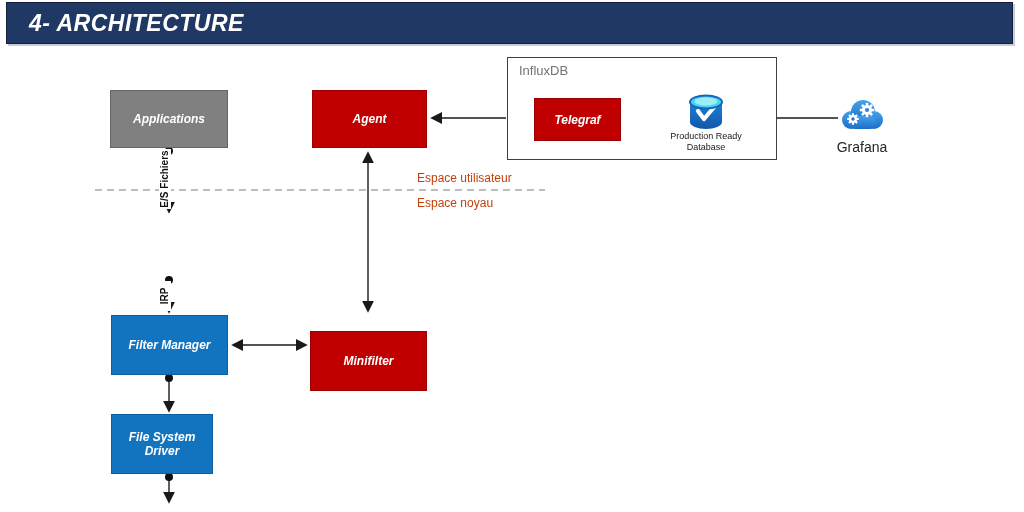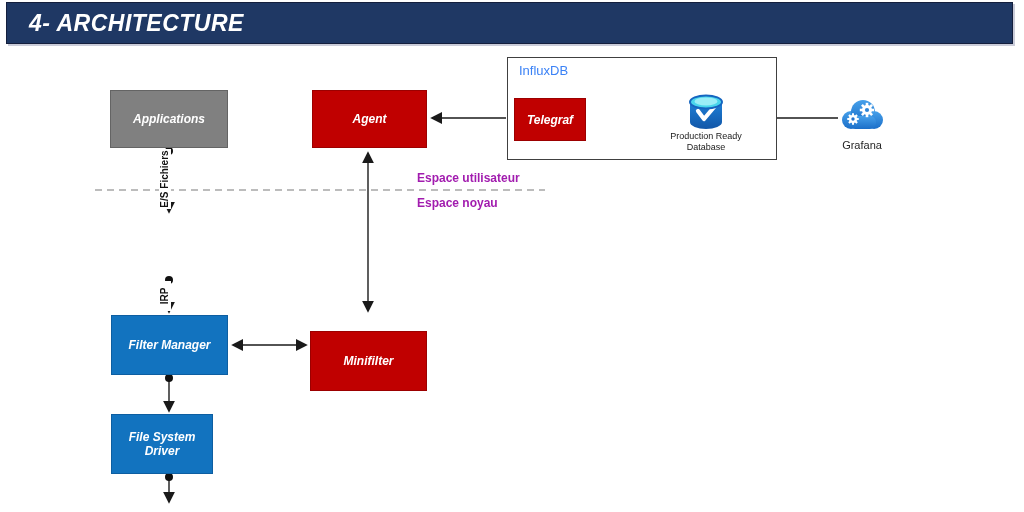--- a/index.html
+++ b/index.html
@@ -24,45 +24,45 @@
   .box.red{background:var(--red);border:1px solid var(--red-border);}
   .box.blue{background:var(--blue);border:1px solid var(--blue-border);}
   .box.gray{background:var(--gray);border:1px solid var(--gray-border);}
 
   .b-applications{left:110px;top:90px;width:118px;height:58px;}
   .b-agent{left:312px;top:90px;width:115px;height:58px;}
   .b-io{left:111px;top:216px;width:118px;height:61px;}
   .b-filter{left:111px;top:315px;width:117px;height:60px;}
   .b-minifilter{left:310px;top:315px;width:117px;height:60px;margin-top:16px;}
   .b-fsd{left:111px;top:414px;width:102px;height:60px;}
-  .b-telegraf{left:6px;top:40px;width:72px;height:43px;position:absolute;justify-content:center;}
+  .b-telegraf{left:26px;top:40px;width:87px;height:43px;position:absolute;justify-content:center;}
 
   .group{position:absolute;left:507px;top:57px;width:270px;height:103px;
     background:#fff;border:1px solid #404040;z-index:2;}
-  .group .group-label{position:absolute;left:11px;top:5px;font-size:13px;color:#3b82f6;}
+  .group .group-label{position:absolute;left:11px;top:5px;font-size:13px;color:#737373;}
 
   .db-icon{position:absolute;left:177px;top:36px;width:42px;height:37px;}
   .db-caption{position:absolute;left:128px;top:73px;width:140px;text-align:center;
     font-size:9px;line-height:11px;color:#1a1a1a;}
 
   .grafana{position:absolute;left:833px;top:96px;width:58px;text-align:center;z-index:3;}
-  .grafana .g-caption{font-size:11px;color:#262626;margin-top:-1px;}
+  .grafana .g-caption{font-size:14px;color:#262626;margin-top:-1px;}
 
   .svg-layer{position:absolute;left:0;top:0;width:1024px;height:512px;z-index:1;}
   .connector{stroke:var(--line);stroke-width:1.4;fill:none;}
   .dot{fill:#111;}
   .dashed{stroke:var(--dashed-line);stroke-width:1.5;stroke-dasharray:7 5;fill:none;}
   #arr path{fill:var(--line);}
 
   .vlabel{position:absolute;transform:rotate(-90deg);font-size:10px;font-weight:700;
     color:#111;background:#fff;text-align:center;white-space:nowrap;z-index:4;height:12px;line-height:12px;}
   .lbl-esfichiers{left:135px;top:173px;width:60px;}
   .lbl-irp{left:150px;top:290px;width:30px;}
 
-  .zone-label{position:absolute;font-size:12px;color:#a21caf;z-index:2;font-weight:bold;}
+  .zone-label{position:absolute;font-size:12px;color:#c2410c;z-index:2;}
   .lbl-user{left:417px;top:171px;}
   .lbl-kernel{left:417px;top:196px;}
 </style>
 </head>
 <body>
 
 <div class="canvas">
 
   <div class="header">
     <div class="title">4- ARCHITECTURE</div>

